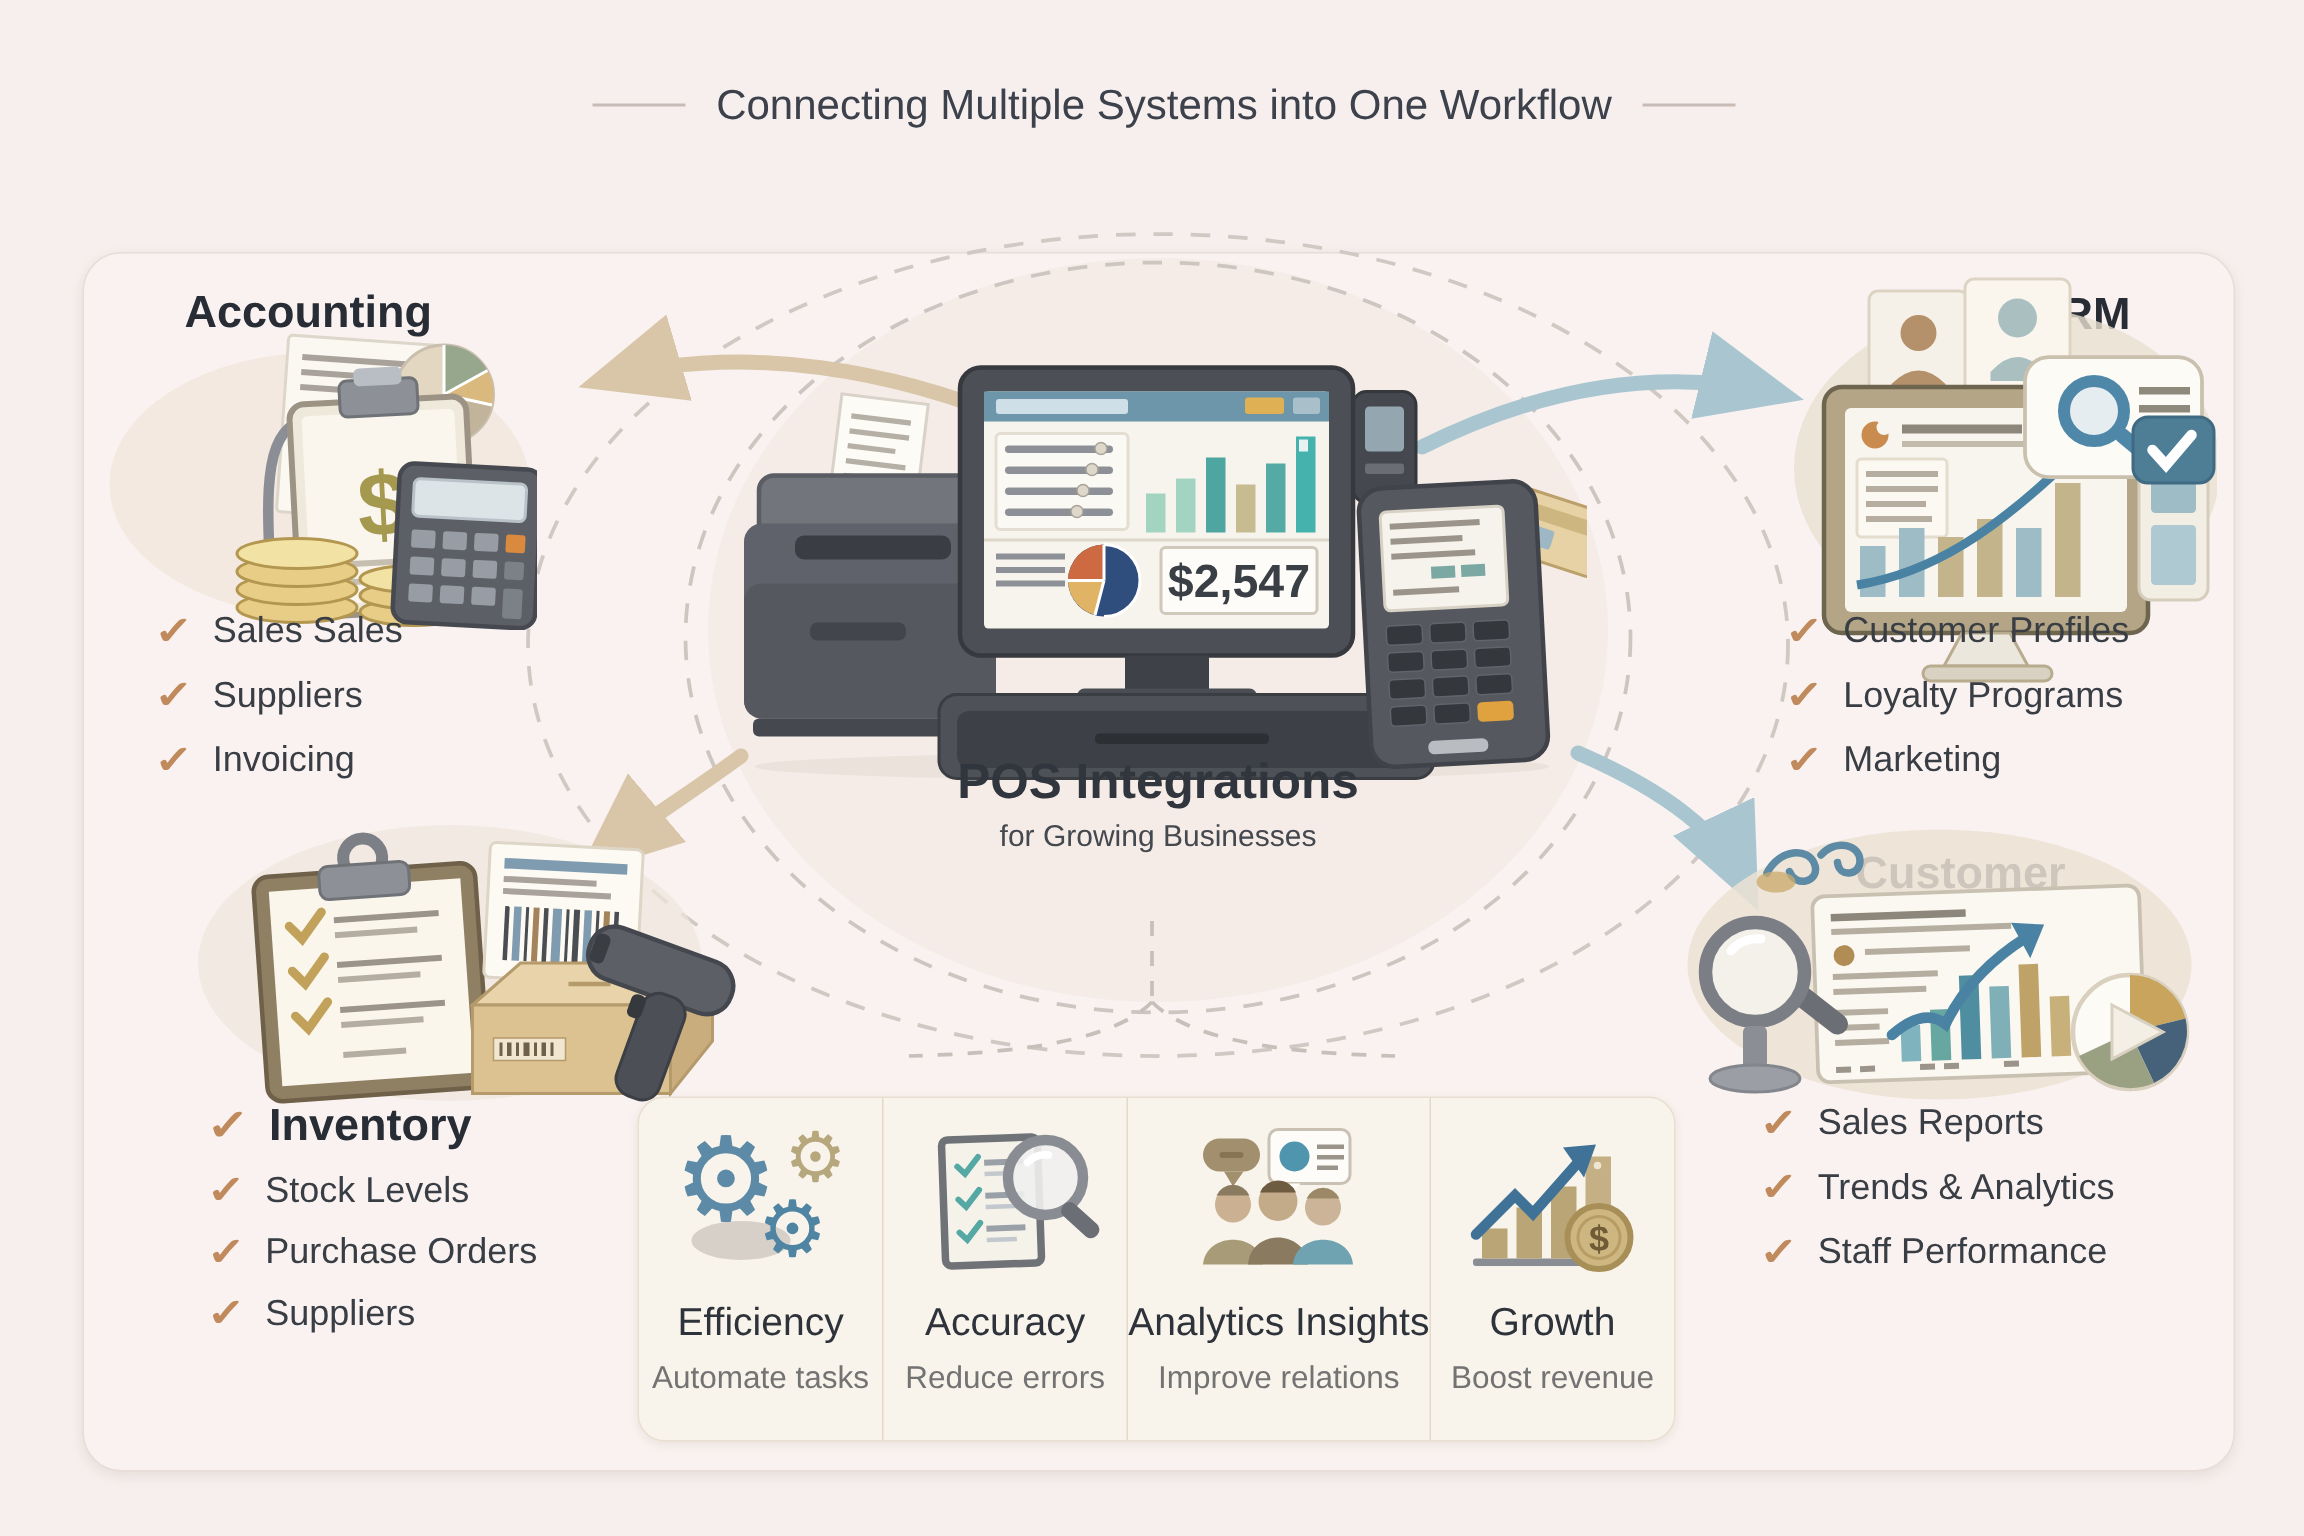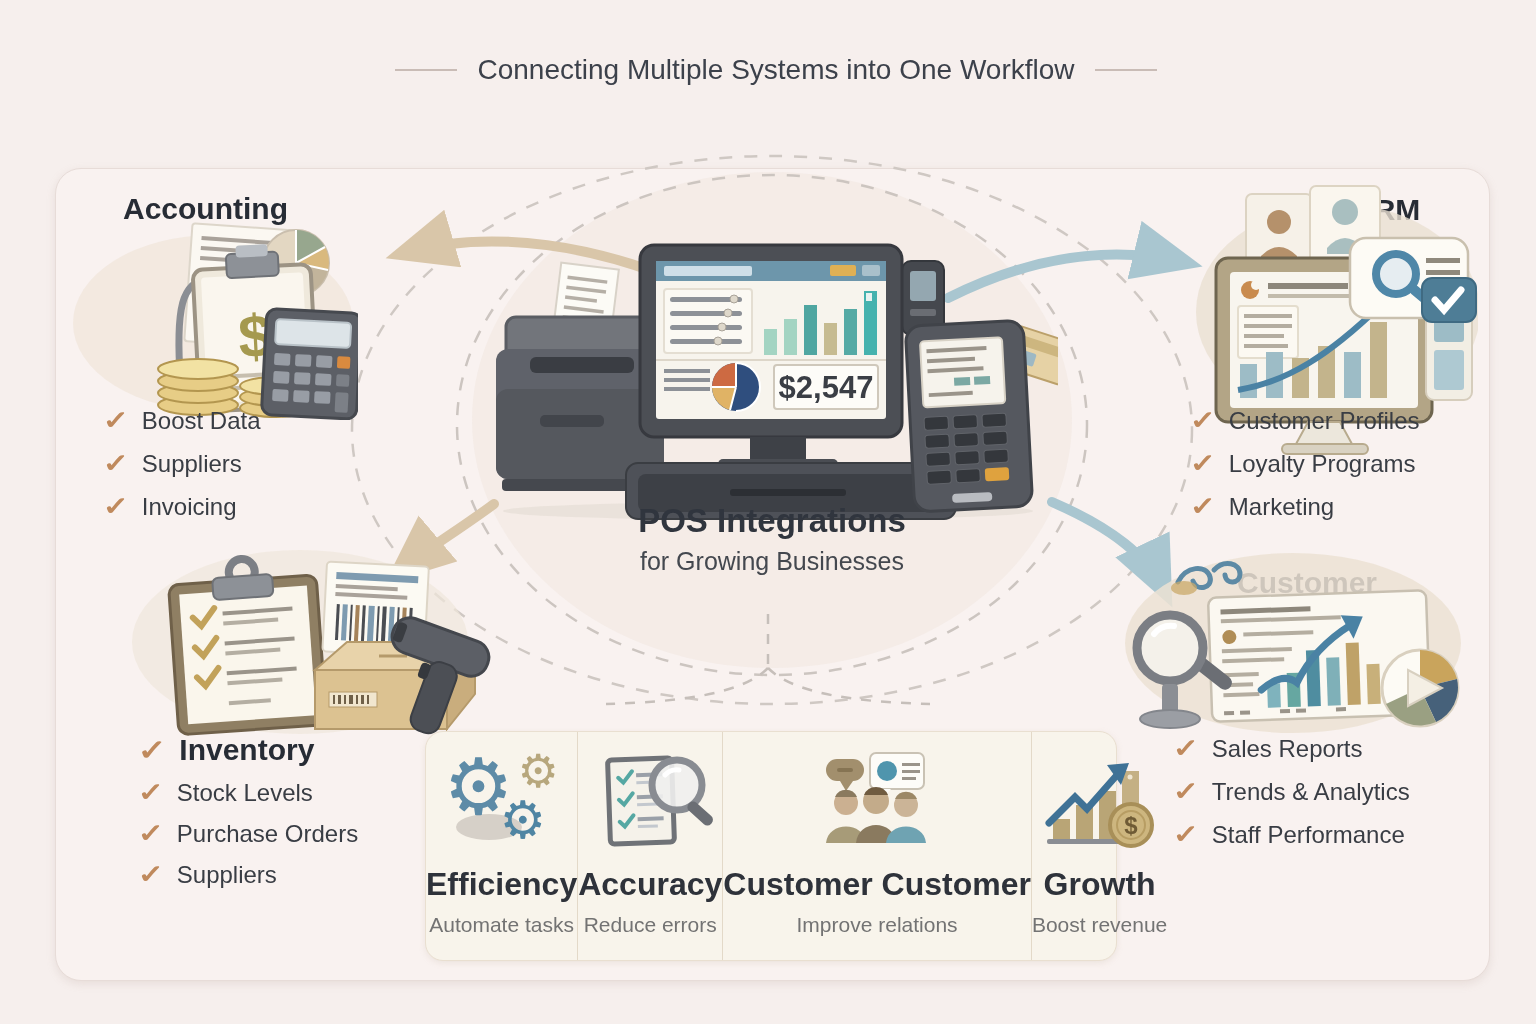--- a/index.html
+++ b/index.html
@@ -20,30 +20,30 @@
   .q-title{position:absolute;font-size:30px;font-weight:700;color:#272c35;}
   .checklist{position:absolute;display:flex;flex-direction:column;gap:12px;}
   .check-item{display:flex;align-items:center;gap:15px;font-size:24px;color:#393d44;}
   .check-item.big{font-size:30px;font-weight:700;color:#272c35;}
   .check{color:#c08a5d;font-size:26px;font-weight:700;transform:scaleX(1.2);display:inline-block;}
   .check-item.big .check{font-size:29px;}
 
   .center-label{position:absolute;left:772px;top:502px;transform:translateX(-50%);
                 text-align:center;white-space:nowrap;}
   .center-h{font-size:33px;font-weight:700;color:#30353e;}
-  .center-s{font-size:25px;font-weight:400;color:#44484f;margin-top:7px;}
+  .center-s{font-size:20px;font-weight:400;color:#44484f;margin-top:7px;}
 
   .benefits{position:absolute;left:425px;top:731px;width:690px;height:228px;
             background:#f8f4eb;border:1px solid #e9dfd0;border-radius:18px;
             display:flex;box-shadow:0 2px 6px rgba(180,160,140,.18);}
   .benefit{flex:1;display:flex;flex-direction:column;align-items:center;padding-top:12px;}
   .benefit + .benefit{border-left:1px solid #e3d9c8;}
   .benefit-icon{height:118px;width:100%;position:relative;display:flex;
                 align-items:center;justify-content:center;}
-  .benefit-title{font-size:32px;font-weight:700;color:#2e323a;white-space:nowrap;margin-top:4px;}
+  .benefit-title{font-size:26px;font-weight:400;color:#2e323a;white-space:nowrap;margin-top:4px;}
   .benefit-sub{font-size:21px;color:#737373;margin-top:10px;white-space:nowrap;}
 
   .gears{position:relative;width:120px;height:110px;}
   .gears .mound{position:absolute;left:14px;top:66px;width:66px;height:26px;border-radius:50%;background:#d6d0c8;}
   .gears .g1{position:absolute;left:2px;top:-6px;font-size:78px;color:#5d8ba7;
              font-family:"DejaVu Sans",sans-serif;}
   .gears .g2{position:absolute;left:76px;top:-4px;font-size:46px;color:#b7a77d;
              font-family:"DejaVu Sans",sans-serif;}
   .gears .g3{position:absolute;left:58px;top:42px;font-size:52px;color:#4f85a3;
              font-family:"DejaVu Sans",sans-serif;}
@@ -136,21 +136,21 @@
       <rect x="206" y="176" width="16" height="12" rx="2" fill="#989da5"></rect>
         <rect x="227" y="176" width="16" height="12" rx="2" fill="#989da5"></rect>
       <rect x="248" y="176" width="16" height="12" rx="2" fill="#989da5"></rect>
         <rect x="269" y="176" width="13" height="20" rx="2" fill="#7c8087"></rect>
     </g>
   </svg>
 
   <div class="checklist" style="left:105px;top:405px;">
     <div class="check-item">
       <span class="check">✓</span>
-      <span>Boost Data</span>
+      <span>Sales Sales</span>
     </div>
     <div class="check-item">
       <span class="check">✓</span>
       <span>Suppliers</span>
     </div>
     <div class="check-item">
       <span class="check">✓</span>
       <span>Invoicing</span>
     </div>
   </div>
@@ -532,21 +532,21 @@
           <path d="M23,46 a12,12 0 0 1 22,0" fill="#8a7a5f"></path>
           <path d="M14,92 c2,-22 38,-22 40,0 z" fill="#a79b78"></path>
           <circle cx="64" cy="50" r="13" fill="#c3ab8a"></circle>
           <path d="M52,44 a13,13 0 0 1 24,0" fill="#6f5b40"></path>
           <path d="M44,92 c2,-24 38,-24 40,0 z" fill="#8a7a5f"></path>
           <circle cx="94" cy="54" r="12" fill="#cbb497"></circle>
           <path d="M83,48 a12,12 0 0 1 22,0" fill="#9c8866"></path>
           <path d="M74,92 c2,-22 38,-22 40,0 z" fill="#6fa3b2"></path>
         </svg>
       </div>
-      <div class="benefit-title">Customer Customer</div>
+      <div class="benefit-title">Analytics Insights</div>
       <div class="benefit-sub">Improve relations</div>
     </div>
 
     <div class="benefit">
       <div class="benefit-icon">
         <svg width="130" height="104" viewBox="0 0 130 104">
           <rect x="12" y="88" width="96" height="5" rx="2" fill="#8a8d93"></rect>
           <rect x="18" y="68" width="17" height="20" fill="#b9a576"></rect>
           <rect x="41" y="54" width="17" height="34" fill="#b9a576"></rect>
           <rect x="64" y="40" width="17" height="48" fill="#b9a576"></rect>

